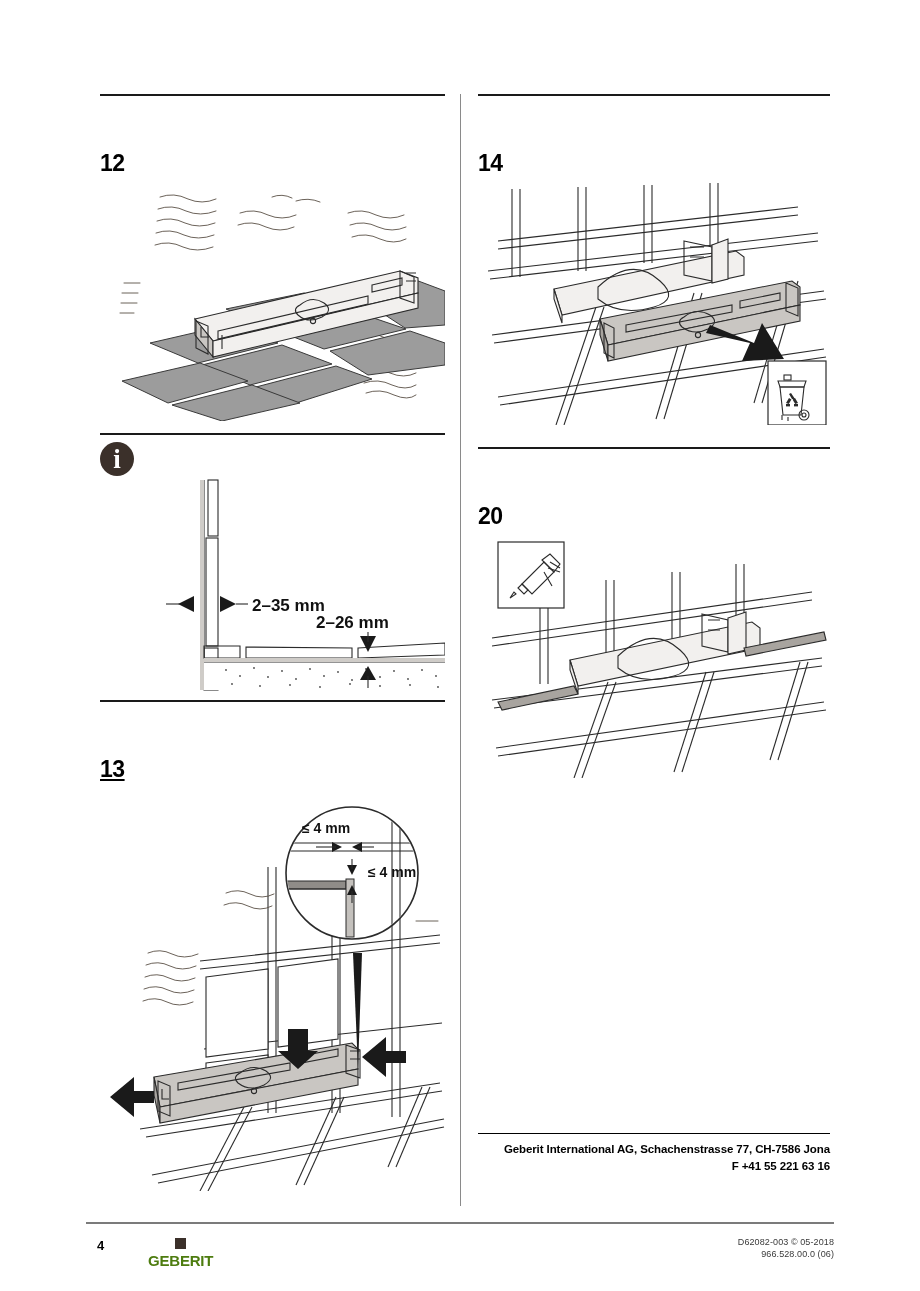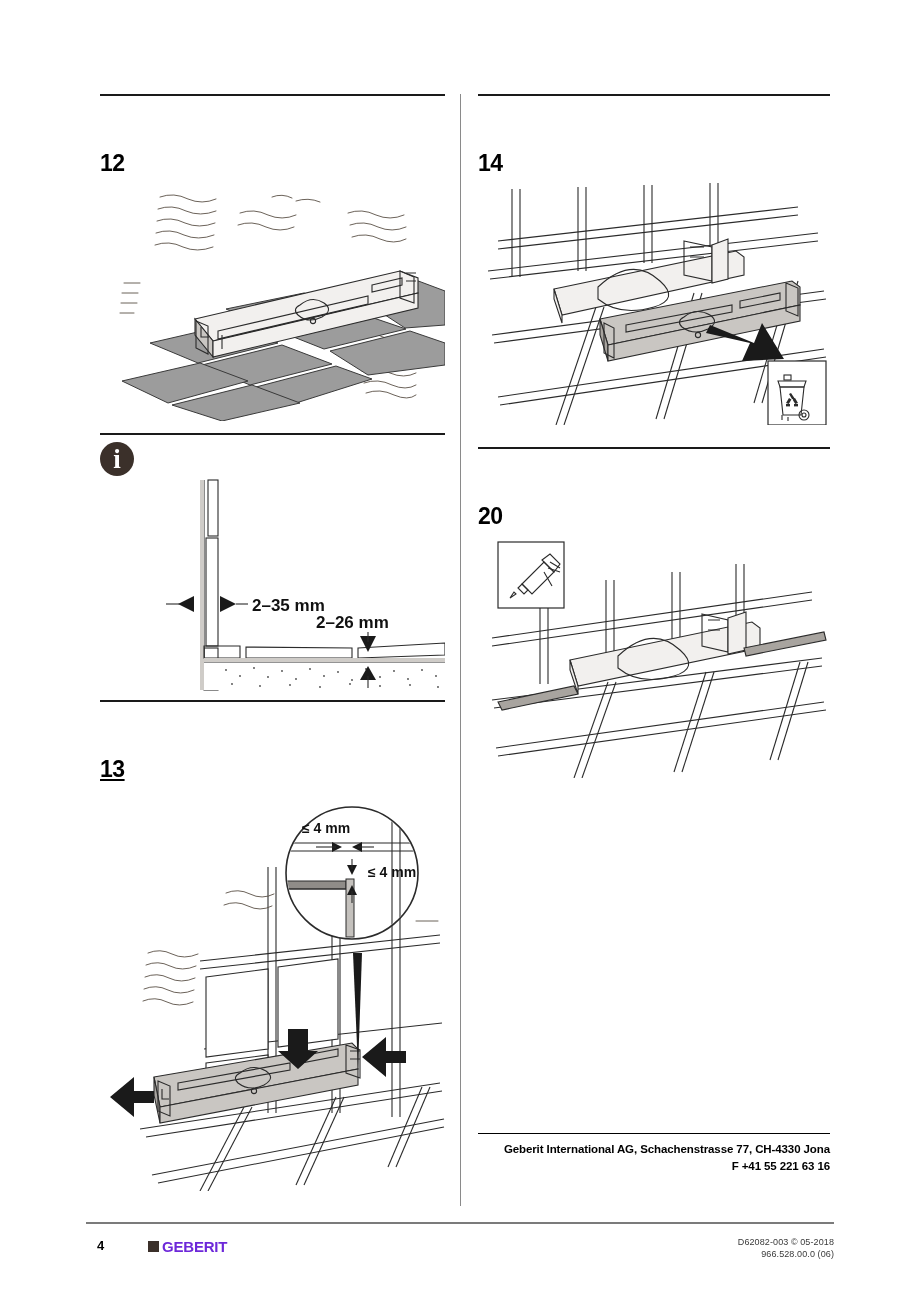--- a/index.html
+++ b/index.html
@@ -119,21 +119,22 @@
     font-weight: bold;
     color: #000;
   }
   .brand {
     position: absolute;
     left: 148px;
     top: 1238px;
     display: flex;
     align-items: center;
     gap: 3px;
-    color: #6d28d9;
+    color: #4d7c0f;
+    flex-direction: column;
   }
   .brand-mark {
     width: 11px;
     height: 11px;
     background: #3b302a;
     display: inline-block;
   }
   .brand-text {
     font-size: 15px;
     font-weight: bold;
@@ -535,21 +536,21 @@
             <path class="ln" d="M72 34 l10 6 M70 40 l12 4 M66 44 l8 14" stroke-width="1.4"></path>
             <path class="ln" d="M36 64 l-4 6 l6 -4 z" fill="#2b2b2b"></path>
           </g>
         </svg>
       </div>
     </div>
   </div>
 
   <div class="address-block">
     <div class="address-rule"></div>
-    <div class="address-line">Geberit International AG, Schachenstrasse 77, CH-4330 Jona</div>
+    <div class="address-line">Geberit International AG, Schachenstrasse 77, CH-7586 Jona</div>
     <div class="address-line">F +41 55 221 63 16</div>
   </div>
 
   <div class="bottom-rule"></div>
 
   <div class="page-no">4</div>
 
   <div class="brand">
     <span class="brand-mark"></span>
     <span class="brand-text">GEBERIT</span>

